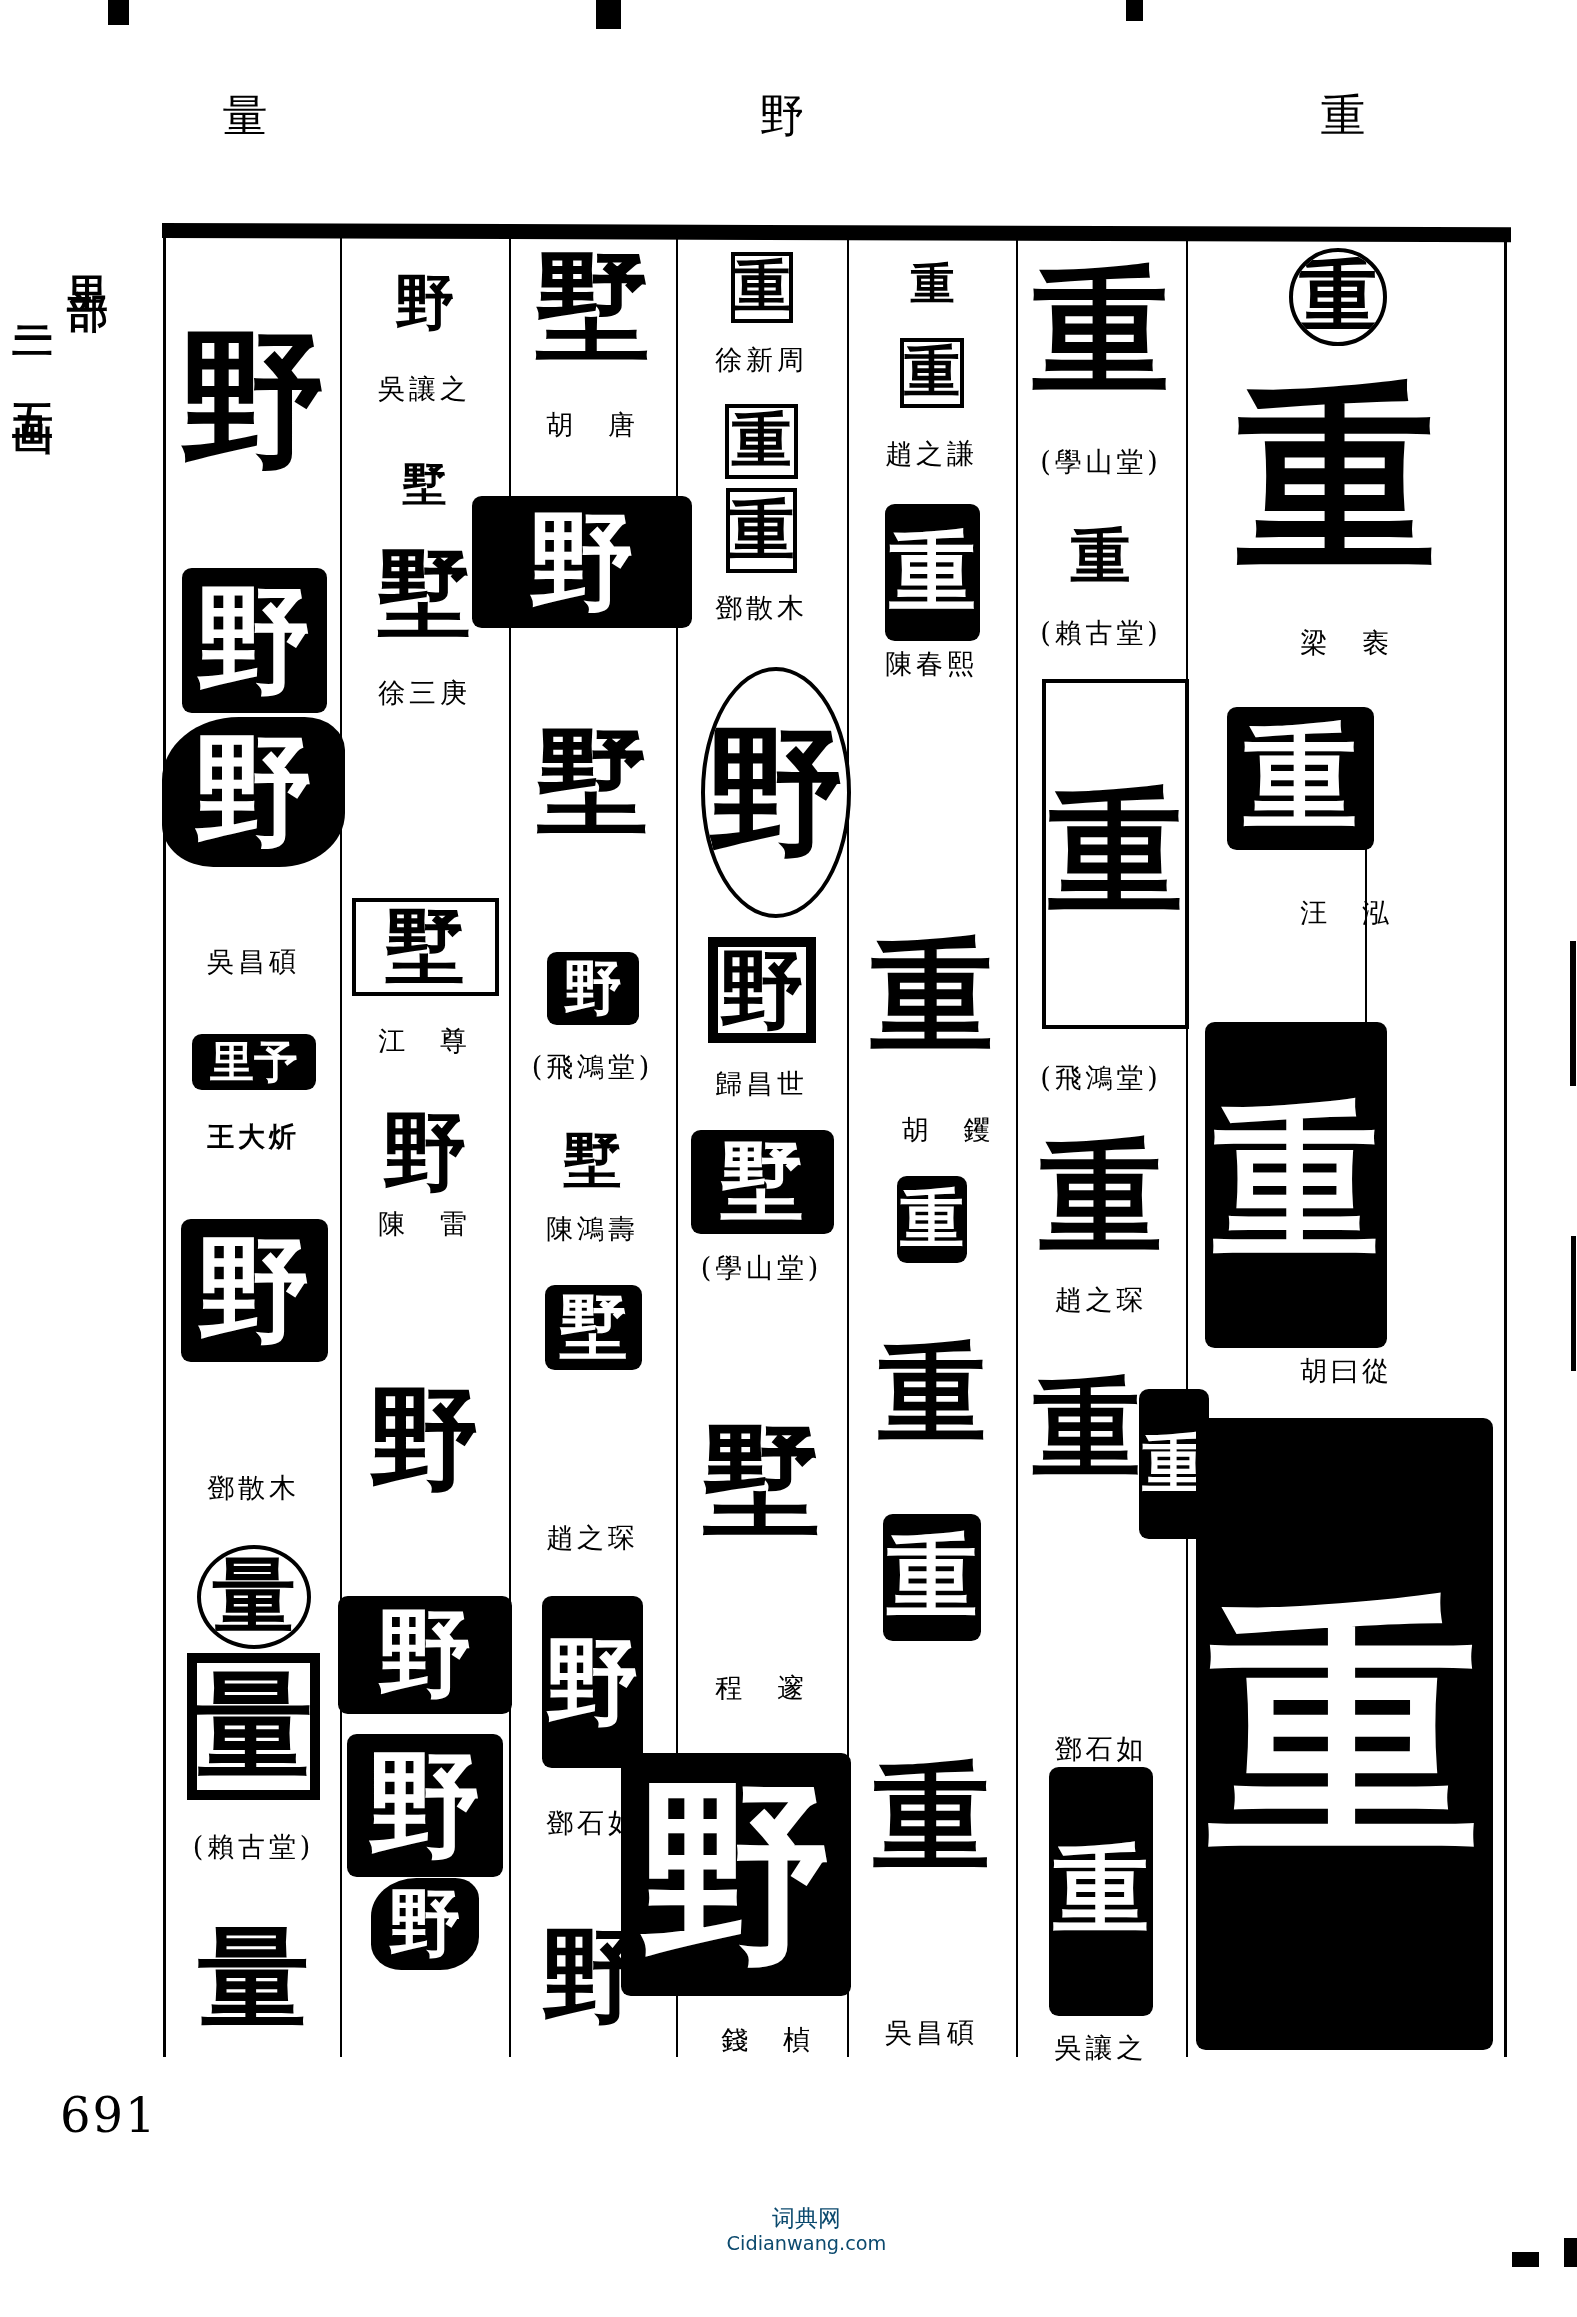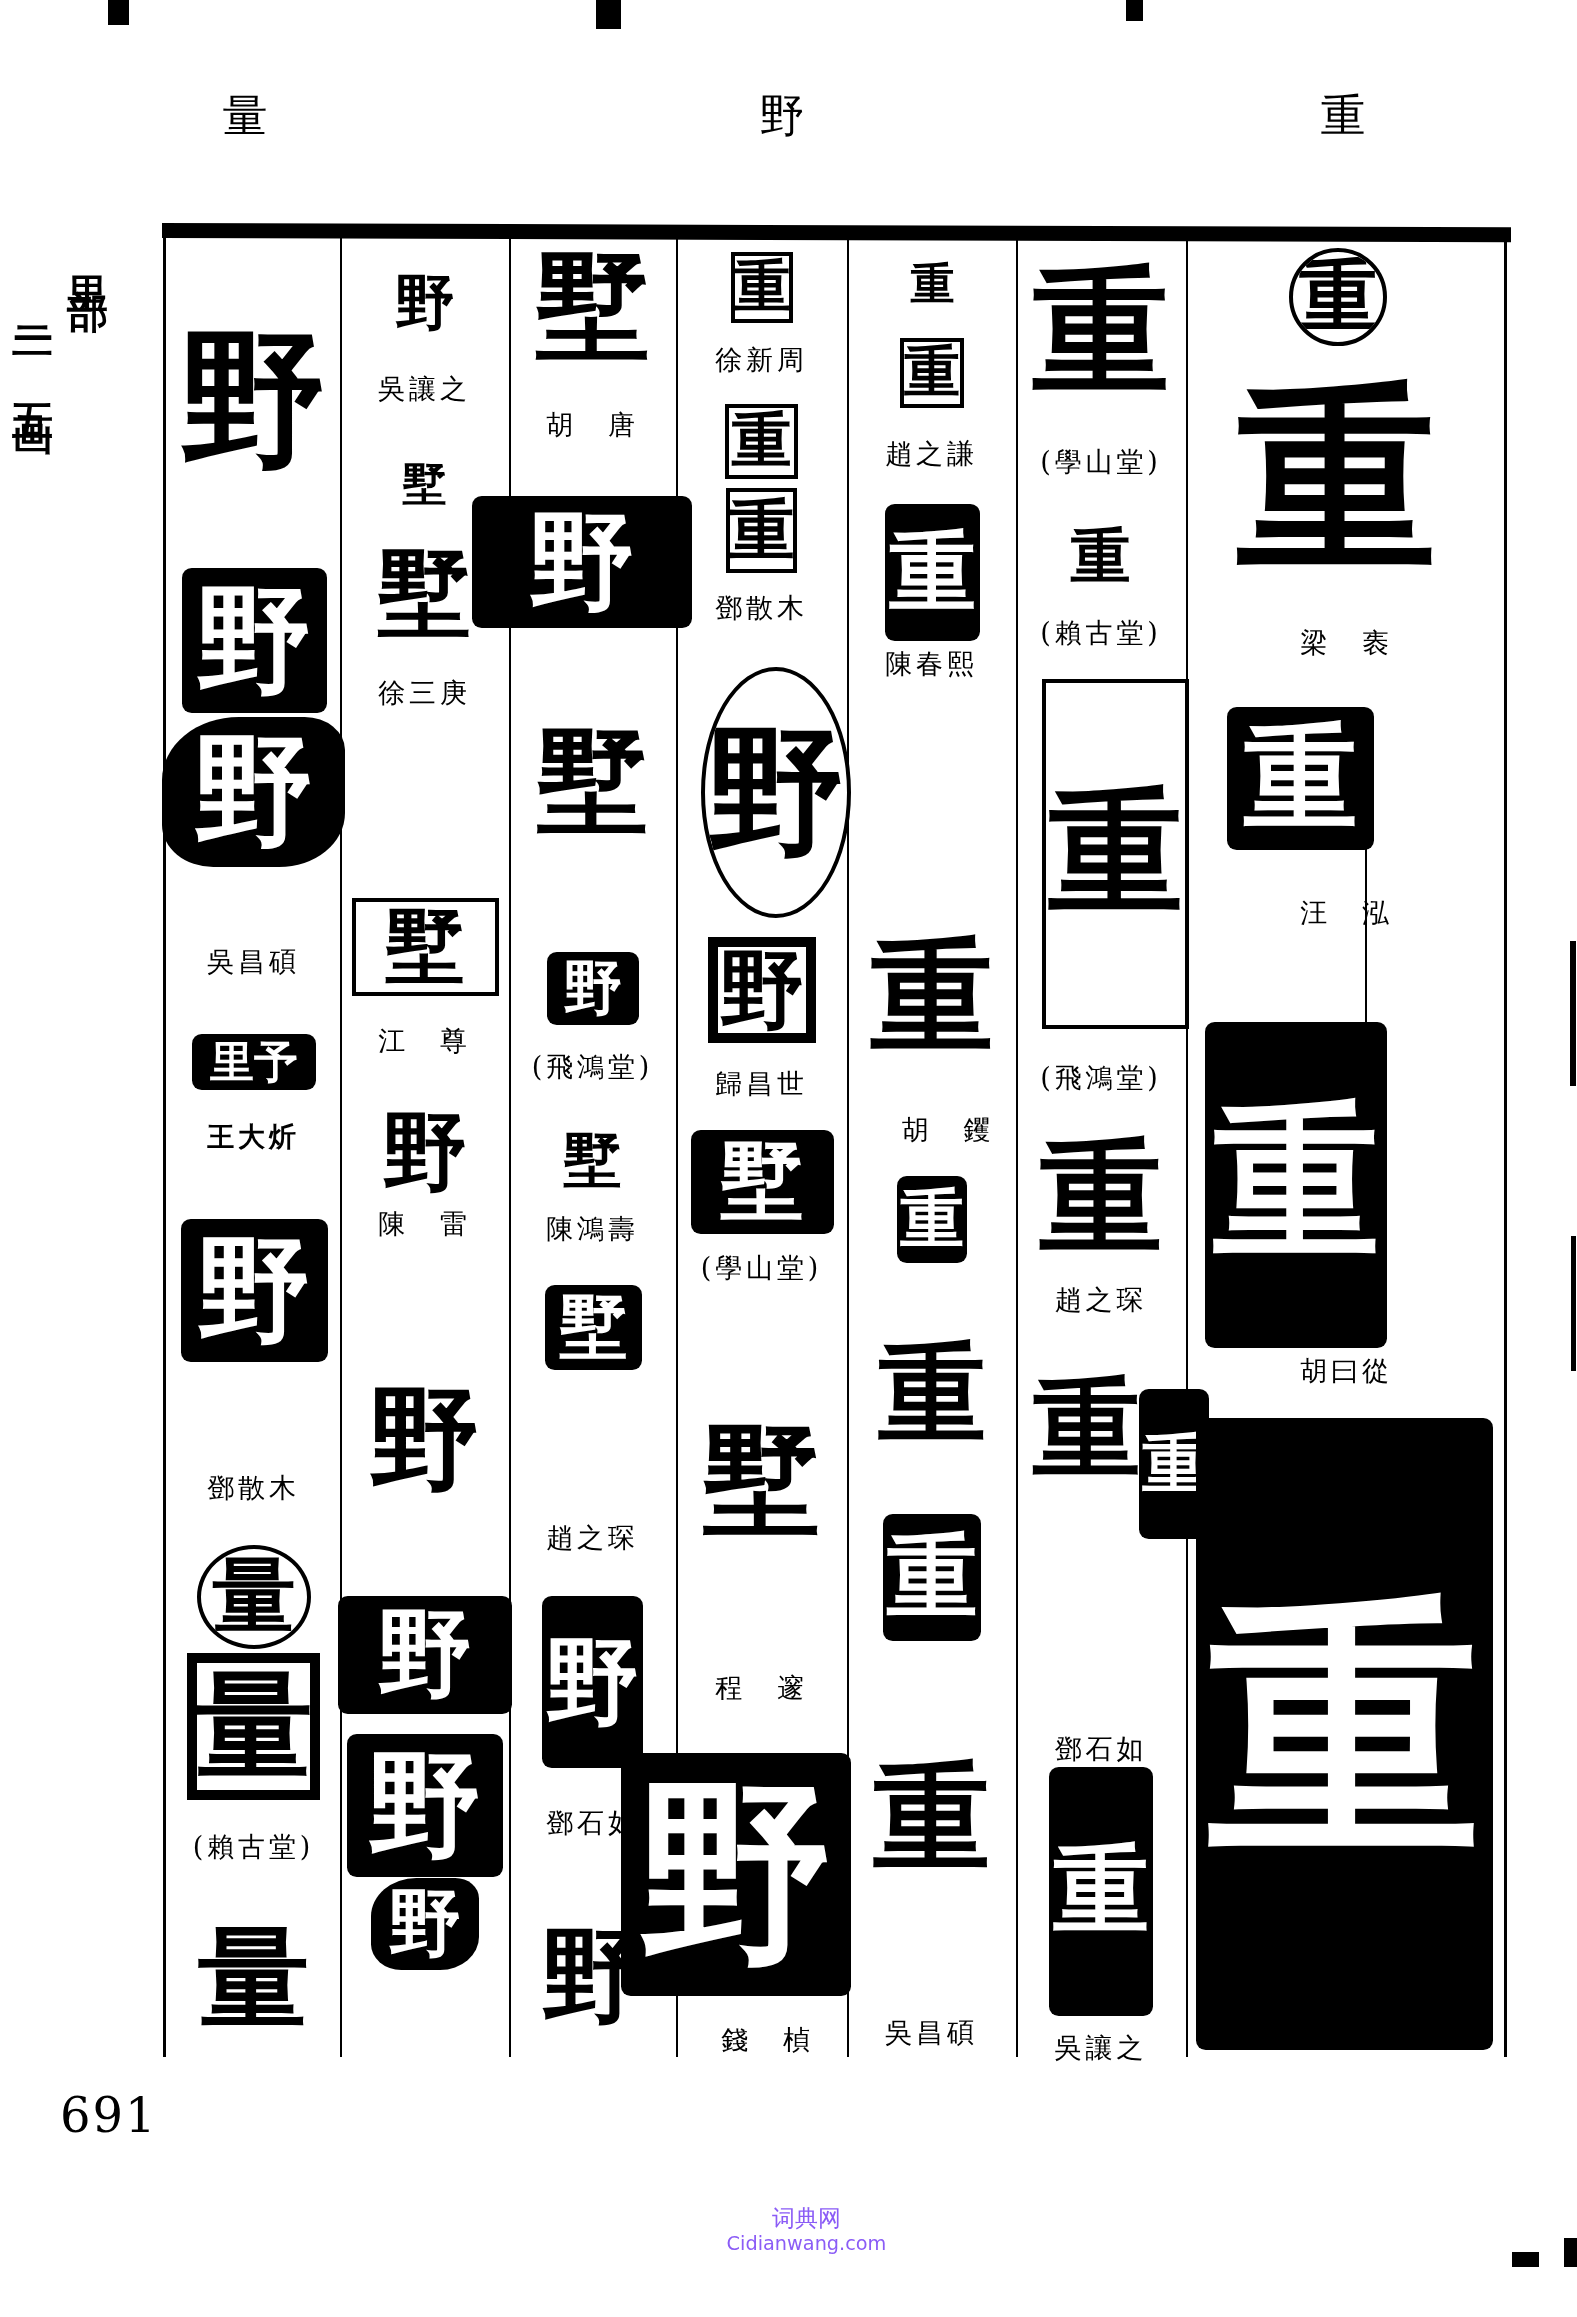--- a/index.html
+++ b/index.html
@@ -40,21 +40,21 @@
   .seal.border { border:4.8px solid #000; font-weight:700; background:#fff; }
   .seal.border-heavy { border:10.6px solid #000; font-weight:700; background:#fff; }
   .seal.circle { border:4.8px solid #000; border-radius:50%; font-weight:700; background:#fff; }
   .attribution {
     position:absolute; left:0; right:0; text-align:center;
     font-size:27px; letter-spacing:3.9px; white-space:nowrap; line-height:33px;
   }
   .page-number { position:absolute; left:60px; top:2087px; font-size:48px; letter-spacing:1.9px; }
   .watermark {
     position:absolute; left:710px; top:2205px; width:193px; text-align:center;
-    color:#8b5cf6; font-family:"DejaVu Sans","Liberation Sans",sans-serif;
+    color:#0c4a6e; font-family:"DejaVu Sans","Liberation Sans",sans-serif;
   }
   .watermark-logo { font-size:23px; line-height:27px; }
   .watermark-url { font-size:19.3px; line-height:23px; }
 </style>
 </head>
 <body>
 
 <div class="page">
 
   <div class="artifact" style="left:108px;top:0;width:21px;height:25px"></div>

